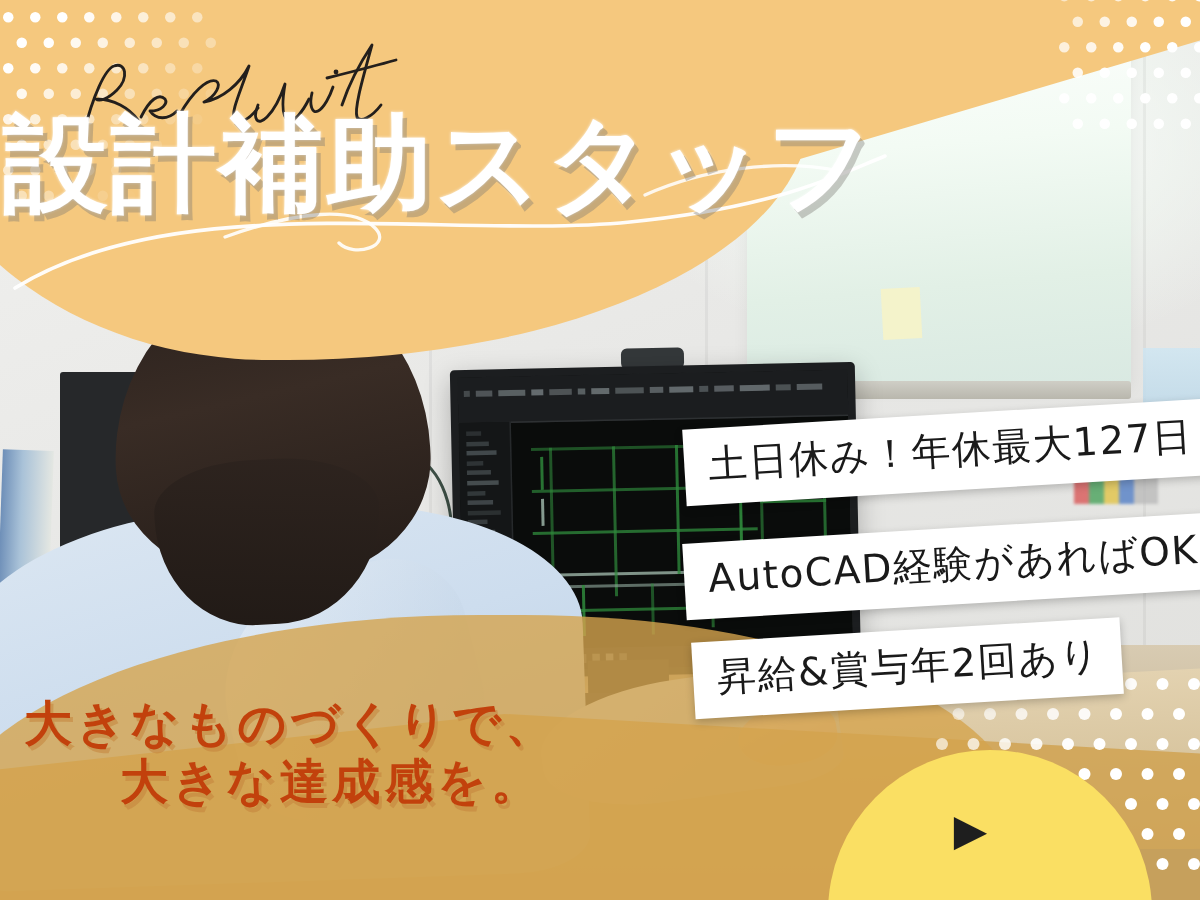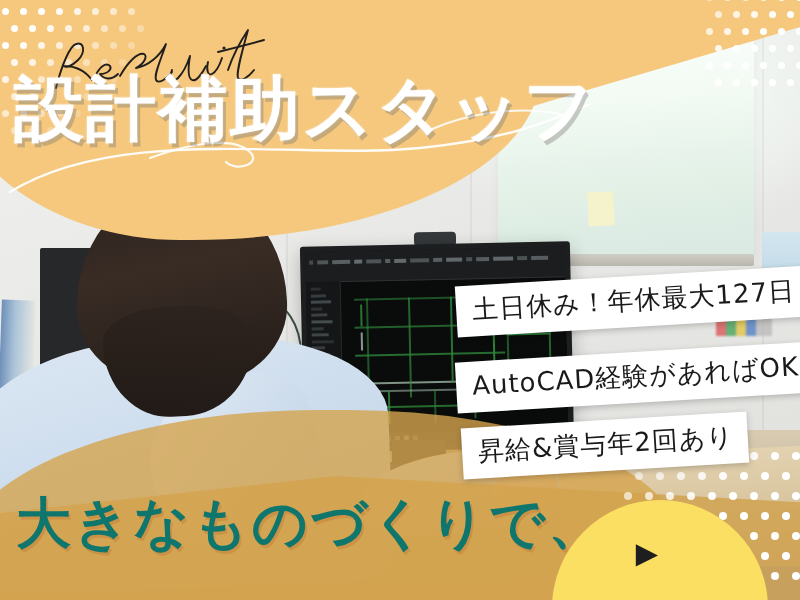--- a/index.html
+++ b/index.html
@@ -330,21 +330,21 @@
   }
 
   
   .script-recruit {
     position: absolute;
     left: 42px; top: 22px;
     width: 260px; height: 80px;
   }
   .headline {
     position: absolute;
-    left: 14px; top: 74px;
+    left: 2px; top: 74px;
     margin: 0;
     font-family: "DejaVu Sans", sans-serif;
     font-weight: 700;
     font-size: 70px;
     line-height: 1;
     letter-spacing: 2px;
     color: #ffffff;
     text-shadow:
       3px 4px 0 rgba(120,118,112,0.38),
       0 0 2px rgba(255,255,255,0.9);
@@ -362,28 +362,28 @@
     white-space: nowrap;
     padding: 7px 14px 9px 16px;
     box-shadow: 0 2px 6px rgba(0,0,0,0.22);
   }
   .label-1 { left: 456px; top: 276px; transform: rotate(-3.4deg); }
   .label-2 { left: 456px; top: 352px; transform: rotate(-3.4deg); }
   .label-3 { left: 462px; top: 420px; transform: rotate(-3.4deg); }
 
   .tagline {
     position: absolute;
-    left: 16px; top: 490px;
+    left: 16px; top: 463px;
     margin: 0;
     font-family: "DejaVu Sans", sans-serif;
     font-weight: 700;
-    font-size: 55px;
+    font-size: 32px;
     line-height: 1.22;
     letter-spacing: 3px;
-    color: #0f766e;
+    color: #c2410c;
     text-shadow: 2px 3px 0 rgba(196,132,60,0.55);
   }
   .tagline .l2 { display: block; padding-left: 64px; }
 
   .cta {
     position: absolute;
     left: 500px; top: 500px;
     width: 296px; height: 120px;
     display: flex;
     align-items: center;
@@ -723,20 +723,21 @@
   </div>
   <div class="label label-2">
     <span>AutoCAD経験があればOK</span>
   </div>
   <div class="label label-3">
     <span>昇給&amp;賞与年2回あり</span>
   </div>
 
   <p class="tagline">
     <span class="l1">大きなものづくりで、</span>
+    <span class="l2">大きな達成感を。</span>
   </p>
 
   <div class="cta">
     <div class="cta-bg"></div>
     <span class="cta-label">
       <span>▶</span>
     </span>
   </div>
 
 </div>

